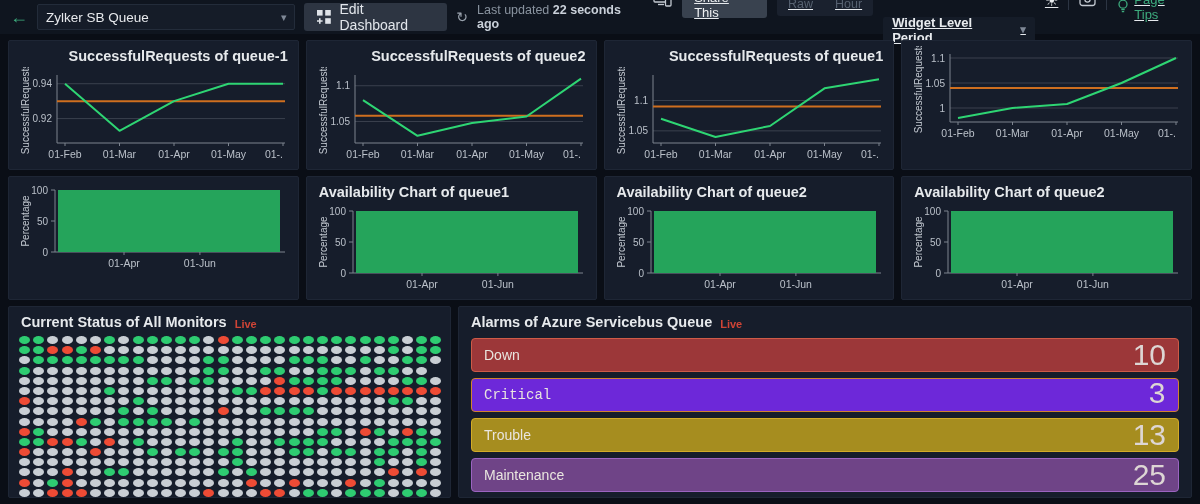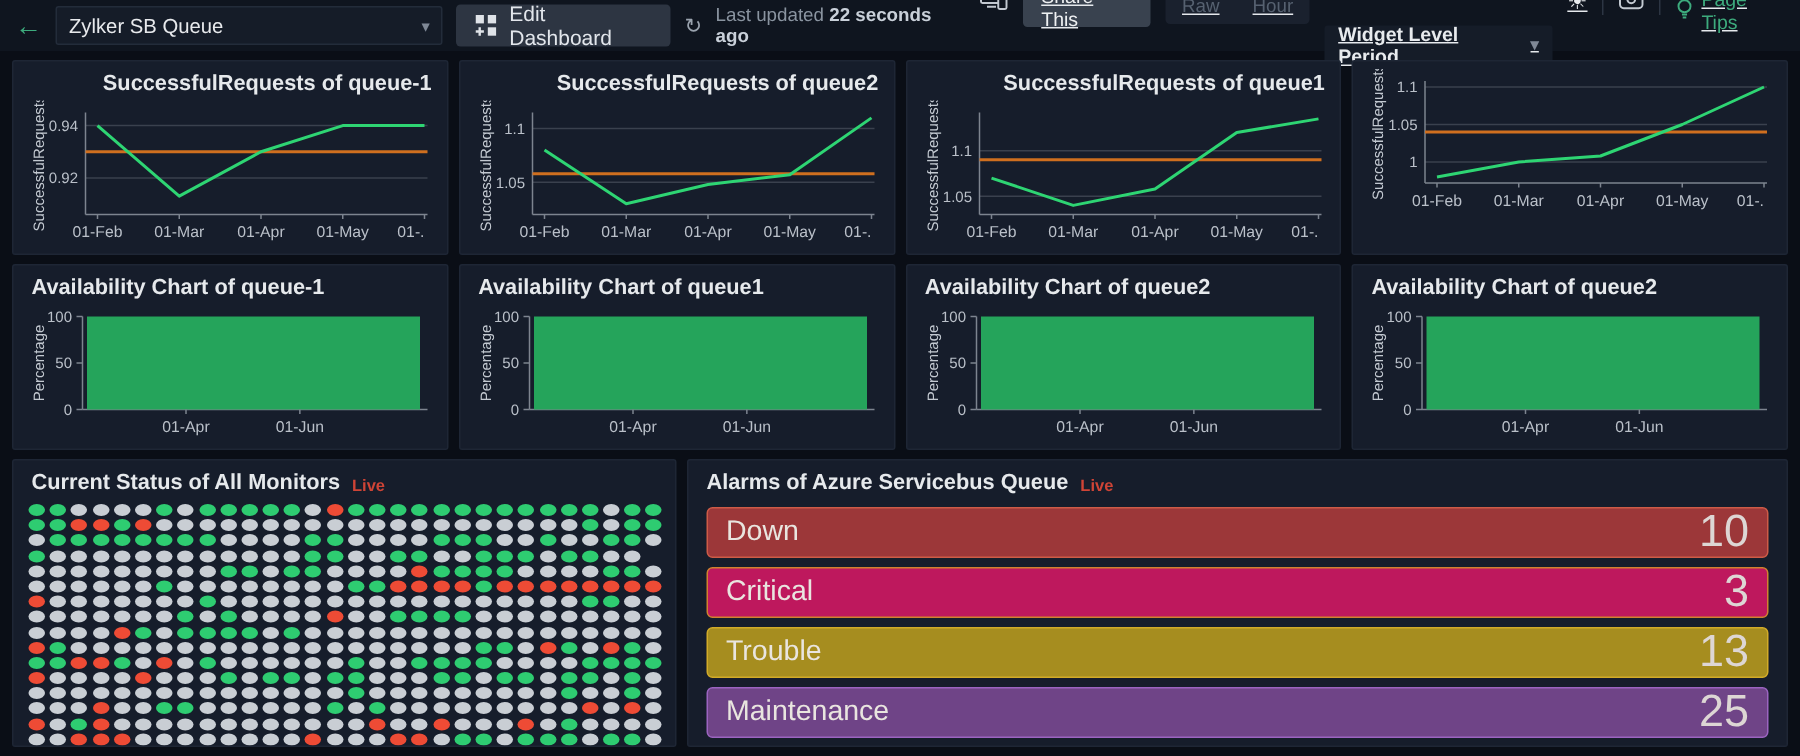--- a/index.html
+++ b/index.html
@@ -47,21 +47,21 @@
   .row3 .widget { height:192px; }
 
   svg.chart { display:block; }
   .cs-grid { padding-top:2px; }
   .cs-row { display:flex; gap:3.2px; margin-bottom:2.2px; }
   .dot { width:11px; height:8px; border-radius:50%; flex:0 0 auto; cursor:pointer; }
 
   .alarm-rows { padding:4px 2px 0 2px; }
   .alarm-bar { height:34px; border:1px solid; border-radius:4px; margin-bottom:6px; display:flex;
     align-items:center; padding:0 12px; cursor:pointer; }
-  .alarm-label { font-size:19px; color:#e9e5df; }
+  .alarm-label { font-size:14px; color:#e9e5df; }
   .alarm-count { margin-left:auto; font-size:30px; font-weight:400; color:#ddd6d4; line-height:1; }
 </style>
 </head>
 <body>
 
 <div class="topbar">
   <span class="back-arrow">←</span>
 
   <div class="dash-select">
     <span>Zylker SB Queue</span>
@@ -223,21 +223,20 @@
           <text x="264" y="91" text-anchor="end" font-size="10.5" fill="#bac0c9" font-family="&quot;Liberation Sans&quot;, sans-serif">01-.</text>
           <line x1="38" y1="42" x2="266" y2="42" stroke="#cf6f1f" stroke-width="2"></line>
           <polyline points="46,72 100.5,62.00000000000001 155,58 209.5,37 264,12" fill="none" stroke="#2ed573" stroke-width="2" stroke-linejoin="round"></polyline>
           <text x="10" y="42" text-anchor="middle" font-size="10" fill="#c3c9d1" font-family="&quot;Liberation Sans&quot;, sans-serif" transform="rotate(-90 10 42)">SuccessfulRequests</text>
         </svg>
     </div>
   </div>
 
   <div class="row row2 r2">
     <div class="widget">
-      <div class="widget-title">Availability Chart of queue-1</div>
       <svg class="chart" width="272" height="94">
           <line x1="32" y1="70" x2="36" y2="70" stroke="#7d848f"></line>
           <text x="29" y="73.5" text-anchor="end" font-size="10" fill="#bac0c9" font-family="&quot;Liberation Sans&quot;, sans-serif">0</text>
           <line x1="32" y1="39" x2="36" y2="39" stroke="#7d848f"></line>
           <text x="29" y="42.5" text-anchor="end" font-size="10" fill="#bac0c9" font-family="&quot;Liberation Sans&quot;, sans-serif">50</text>
           <line x1="32" y1="8" x2="36" y2="8" stroke="#7d848f"></line>
           <text x="29" y="11.5" text-anchor="end" font-size="10" fill="#bac0c9" font-family="&quot;Liberation Sans&quot;, sans-serif">100</text>
           <line x1="36" y1="8" x2="36" y2="70" stroke="#7d848f" stroke-width="1"></line>
           <line x1="36" y1="70" x2="266" y2="70" stroke="#7d848f" stroke-width="1"></line>
           <rect x="39" y="8" width="222" height="62" fill="#25a45b"></rect>
@@ -831,21 +830,21 @@
     <div class="widget">
       <div class="title-row">
         <span class="t">Alarms of Azure Servicebus Queue</span>
         <span class="live">Live</span>
       </div>
       <div class="alarm-rows">
           <div class="alarm-bar" style="background: rgb(156, 55, 57); border-color: rgb(205, 91, 71);">
             <span class="alarm-label">Down</span>
             <span class="alarm-count">10</span>
           </div>
-          <div class="alarm-bar" style="background: #be185d; border-color: rgb(208, 130, 47);">
+          <div class="alarm-bar" style="background: #6d28d9; border-color: rgb(208, 130, 47); font-family: Liberation Mono, monospace;">
             <span class="alarm-label">Critical</span>
             <span class="alarm-count">3</span>
           </div>
           <div class="alarm-bar" style="background: rgb(166, 141, 31); border-color: rgb(210, 171, 40);">
             <span class="alarm-label">Trouble</span>
             <span class="alarm-count">13</span>
           </div>
           <div class="alarm-bar" style="background: rgb(111, 68, 135); border-color: rgb(155, 100, 192); text-align: center;">
             <span class="alarm-label">Maintenance</span>
             <span class="alarm-count">25</span>

